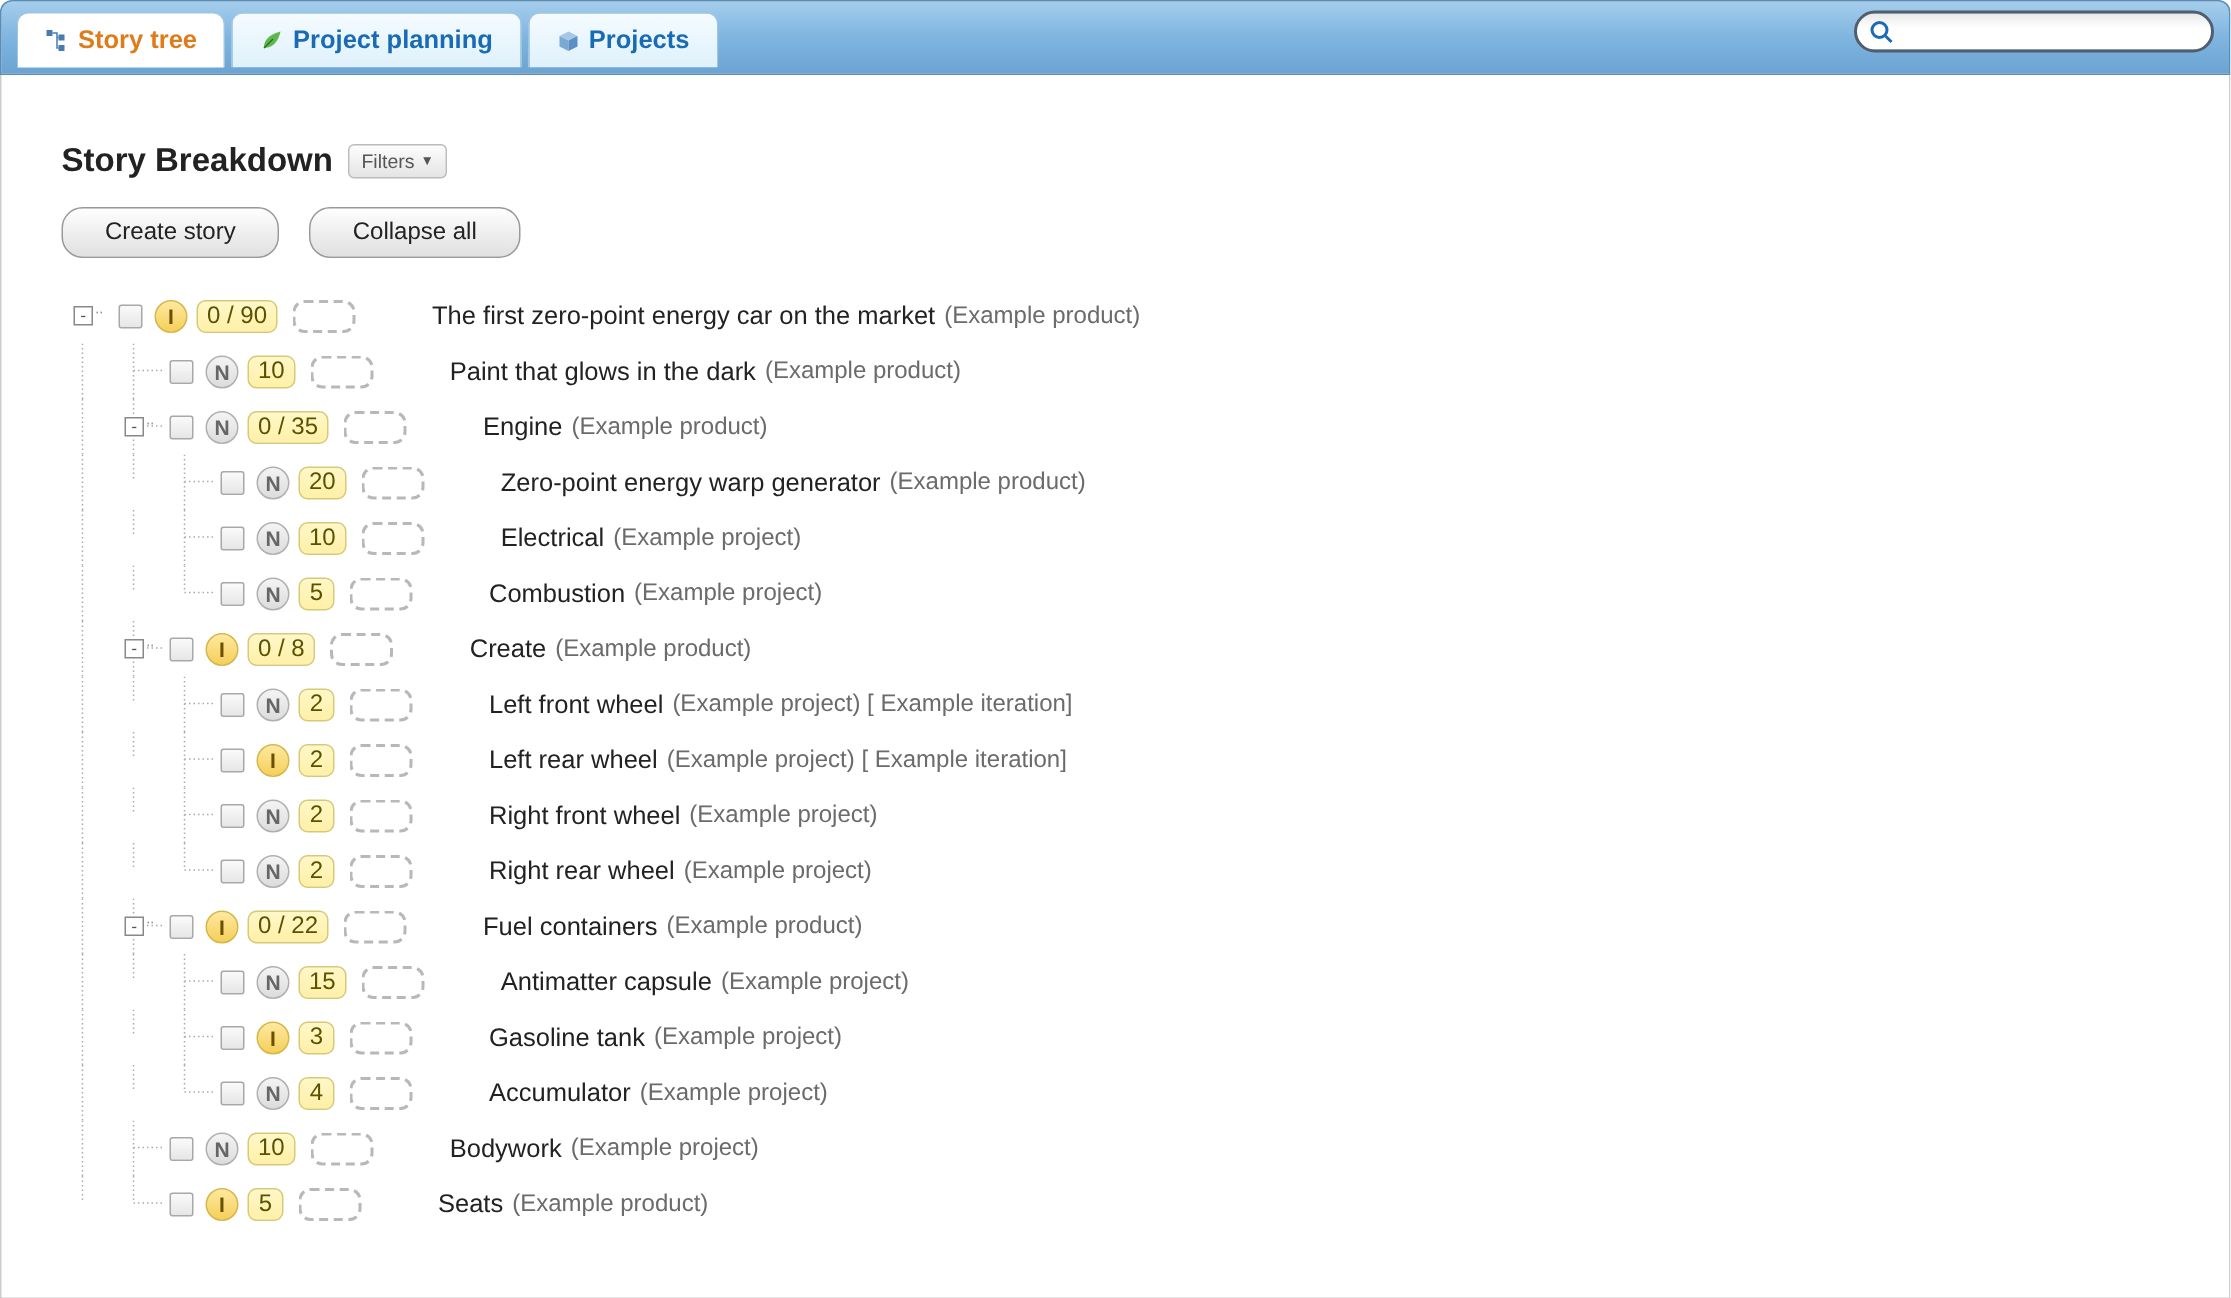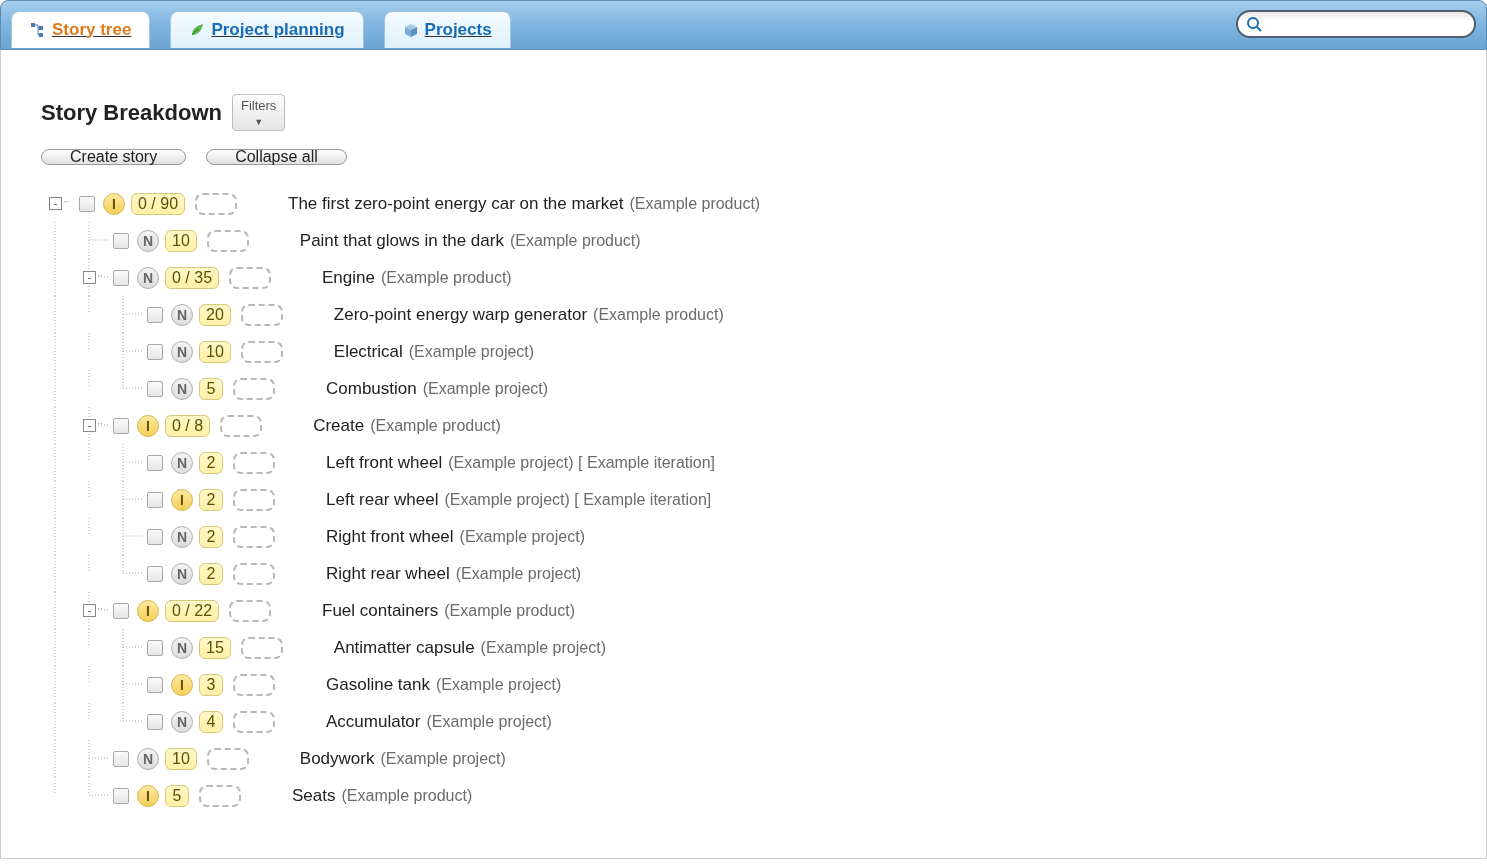--- a/index.html
+++ b/index.html
@@ -9,24 +9,23 @@
     font-size: 14px;
     color: #333;
     background: #fff;
   }
   .topbar {
     background: linear-gradient(to bottom, #a5cdec 0%, #7fb5e0 50%, #6ba4d2 100%);
     border: 1px solid #5b8cb5;
     border-radius: 8px 8px 0 0;
     padding: 6px 10px 0 10px;
     display: flex;
-    align-items: center;
-    gap: 20px;
+    align-items: flex-start;
+    gap: 4px;
     height: 50px;
-    text-decoration: underline;
   }
   .tab {
     display: inline-flex;
     align-items: center;
     gap: 6px;
     background: linear-gradient(to bottom, #f4fbff 0%, #dff1fb 100%);
     border: 1px solid #a0c5e0;
     border-bottom: none;
     border-radius: 8px 8px 0 0;
     padding: 8px 18px;
@@ -78,32 +77,31 @@
   }
   .filters-btn {
     display:inline-flex; align-items:center; gap:4px;
     background: linear-gradient(to bottom, #fdfdfd, #e4e4e4);
     border:1px solid #bcbcbc;
     border-radius:4px;
     padding: 3px 8px;
     font-size:13px;
     color:#555;
     cursor:pointer;
-    flex-direction:column;
   }
   .filters-btn .tri {
     font-size:9px;
   }
   .btn-row { display:flex; gap:20px; margin-bottom:20px; }
   .pill-btn {
     display:inline-flex; align-items:center; justify-content:center;
     background: linear-gradient(to bottom, #fefefe, #e0e0e0);
     border:1px solid #999;
     border-radius: 14px;
-    height: 16px;
+    height: 34px;
     padding: 0 28px;
     font-size:16px;
     color:#222;
     cursor:pointer;
   }
   
   .tree { margin-left: 4px; }
   .node {
     display:flex; align-items:center;
     height: 37px;

